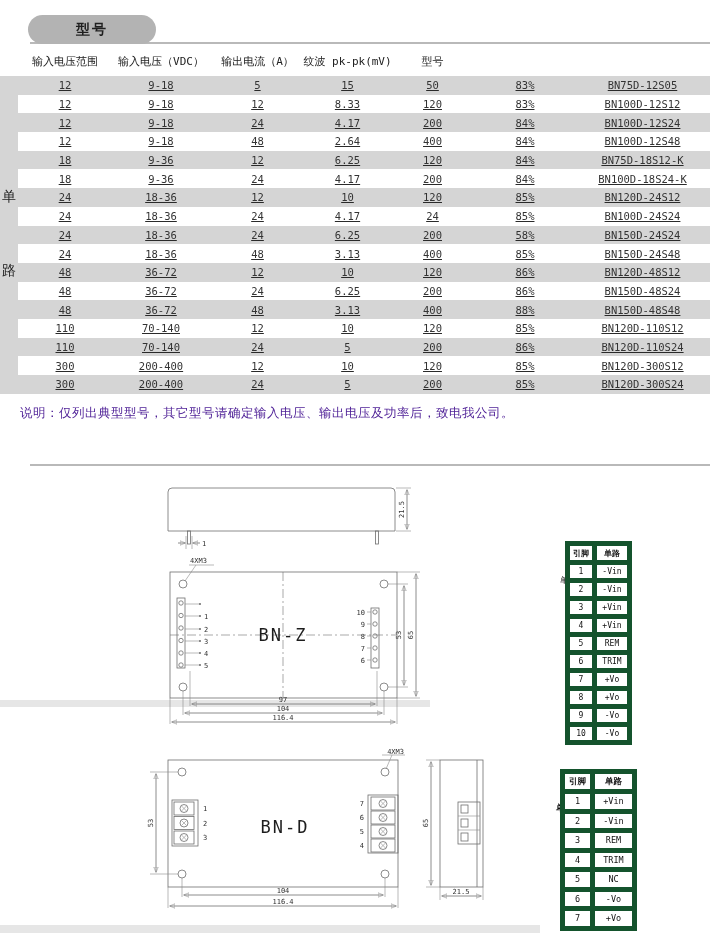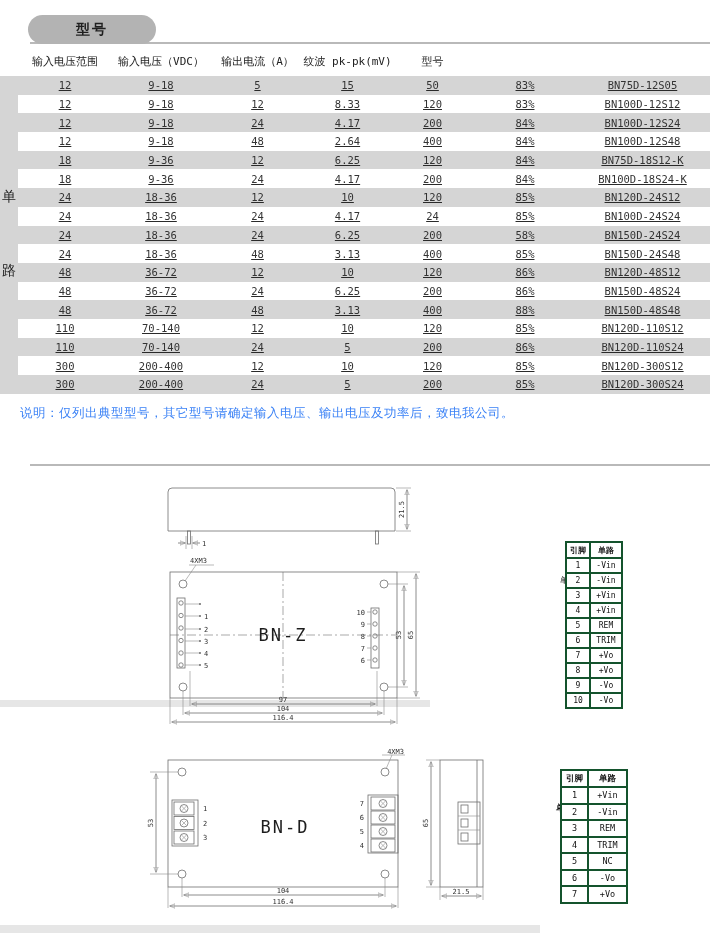--- a/index.html
+++ b/index.html
@@ -14,36 +14,36 @@
   .models{position:absolute;left:18px;top:46px;width:692px;}
   .mrow{display:grid;grid-template-columns:94px 98px 95px 85px 85px 100px 135px;}
   .mhead{height:30px;}
   .mhead .mcell{font-size:11px;color:#222;}
   .trow{height:18.7px;text-decoration:underline;}
   .trow:nth-child(even){background:#d5d5d5;}
   .mcell{display:flex;align-items:center;justify-content:center;
          font-family:"DejaVu Sans Mono",monospace;font-size:10.5px;color:#333;white-space:nowrap;}
   .gutter{position:absolute;left:0;top:76px;width:18px;height:318px;background:#d5d5d5;}
   .gutter span{position:absolute;left:2px;font-size:14px;color:#222;}
-  .note{position:absolute;left:20px;top:405px;font-size:12.5px;color:#3b82f6;letter-spacing:.5px;}
+  .note{position:absolute;left:20px;top:405px;font-size:12.5px;color:#4c1d95;letter-spacing:.5px;}
   
   .drawings{position:absolute;left:0;top:475px;width:720px;height:458px;}
   .artifact{position:absolute;background:#e6e6e6;}
   svg{position:absolute;left:0;top:0;}
   svg line,svg path,svg rect,svg circle,svg polyline{stroke:#6e6e6e;fill:none;stroke-width:.8;}
   svg .thin{stroke:#8a8a8a;stroke-width:.6;}
   svg text{fill:#2f2f2f;font-family:"DejaVu Sans Mono",monospace;font-size:7px;stroke:none;}
   svg .big{font-size:17px;letter-spacing:2px;fill:#1d1d1d;}
   svg .dash{stroke-dasharray:9 3 2 3;stroke-width:.6;}
   svg .fillc{fill:#6e6e6e;stroke:none;}
   
   .unit{position:absolute;font-size:8.5px;color:#111;margin-top:48px;}
   .unit.b{font-weight:bold;font-size:9px;}
   table.pintable{position:absolute;border-collapse:collapse;background:#fff;}
-  .pintable th,.pintable td{border:2px solid #14532d;text-align:center;padding:0;
+  .pintable th,.pintable td{border:5px solid #14532d;text-align:center;padding:0;
       font-family:"DejaVu Sans Mono",monospace;font-weight:normal;color:#111;}
   #pt1 th{font-size:8px;height:14px;font-weight:bold;}
   #pt1 td{font-size:8px;height:13px;}
   #pt1 .c1{width:22px;} #pt1 .c2{width:30px;}
   #pt2 th{font-size:8.5px;height:15px;font-weight:bold;}
   #pt2 td{font-size:8.5px;height:14.5px;}
   #pt2 .c1{width:25px;} #pt2 .c2{width:37px;}
 </style>
 </head>
 <body>

